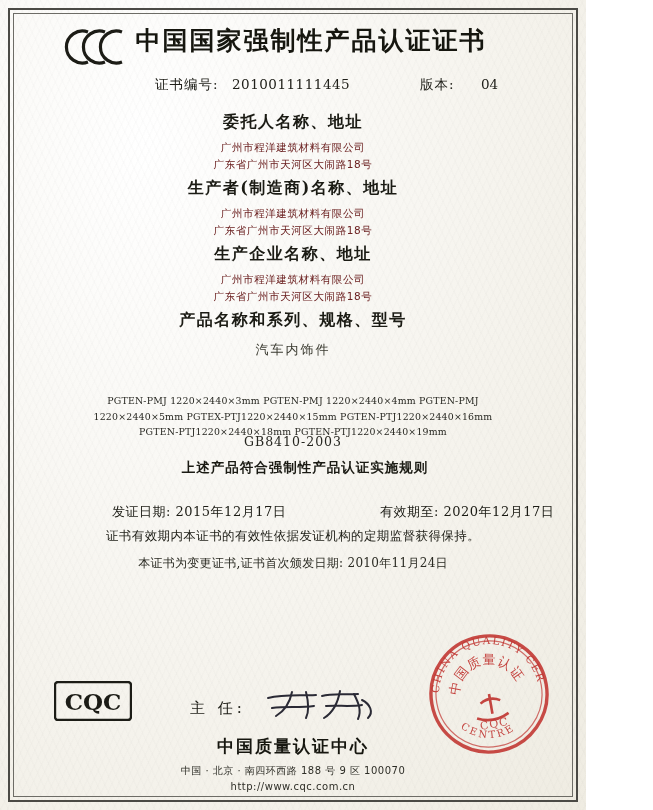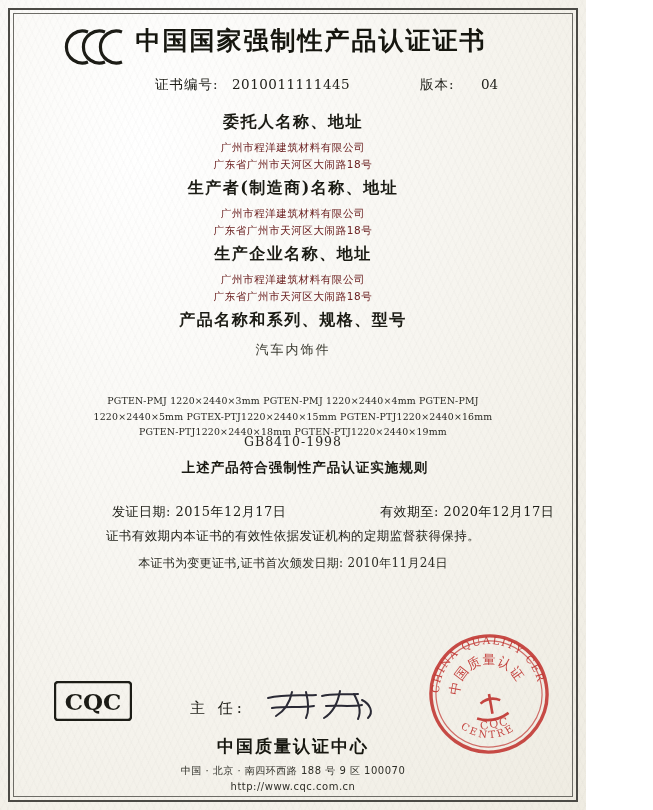--- a/index.html
+++ b/index.html
@@ -343,21 +343,21 @@
       <div class="sec-body red">广东省广州市天河区大闹路18号</div>
     </div>
 
     <div class="sec" style="top:310px;">
       <div class="sec-title">产品名称和系列、规格、型号</div>
       <div class="prod-name" style="margin-top:10px;">汽车内饰件</div>
     </div>
 
     <div class="models">PGTEN-PMJ 1220×2440×3mm PGTEN-PMJ 1220×2440×4mm PGTEN-PMJ 1220×2440×5mm PGTEX-PTJ1220×2440×15mm PGTEN-PTJ1220×2440×16mm PGTEN-PTJ1220×2440×18mm PGTEN-PTJ1220×2440×19mm</div>
 
-    <div class="std-value">GB8410-1998</div>
+    <div class="std-value">GB8410-2003</div>
 
     <div class="rule1">上述产品符合强制性产品认证实施规则</div>
 
     <div class="dates">
       <span class="issue">
         <span>发证日期:</span>
         <span>2015年12月17日</span>
       </span>
       <span class="expiry">
         <span>有效期至:</span>

